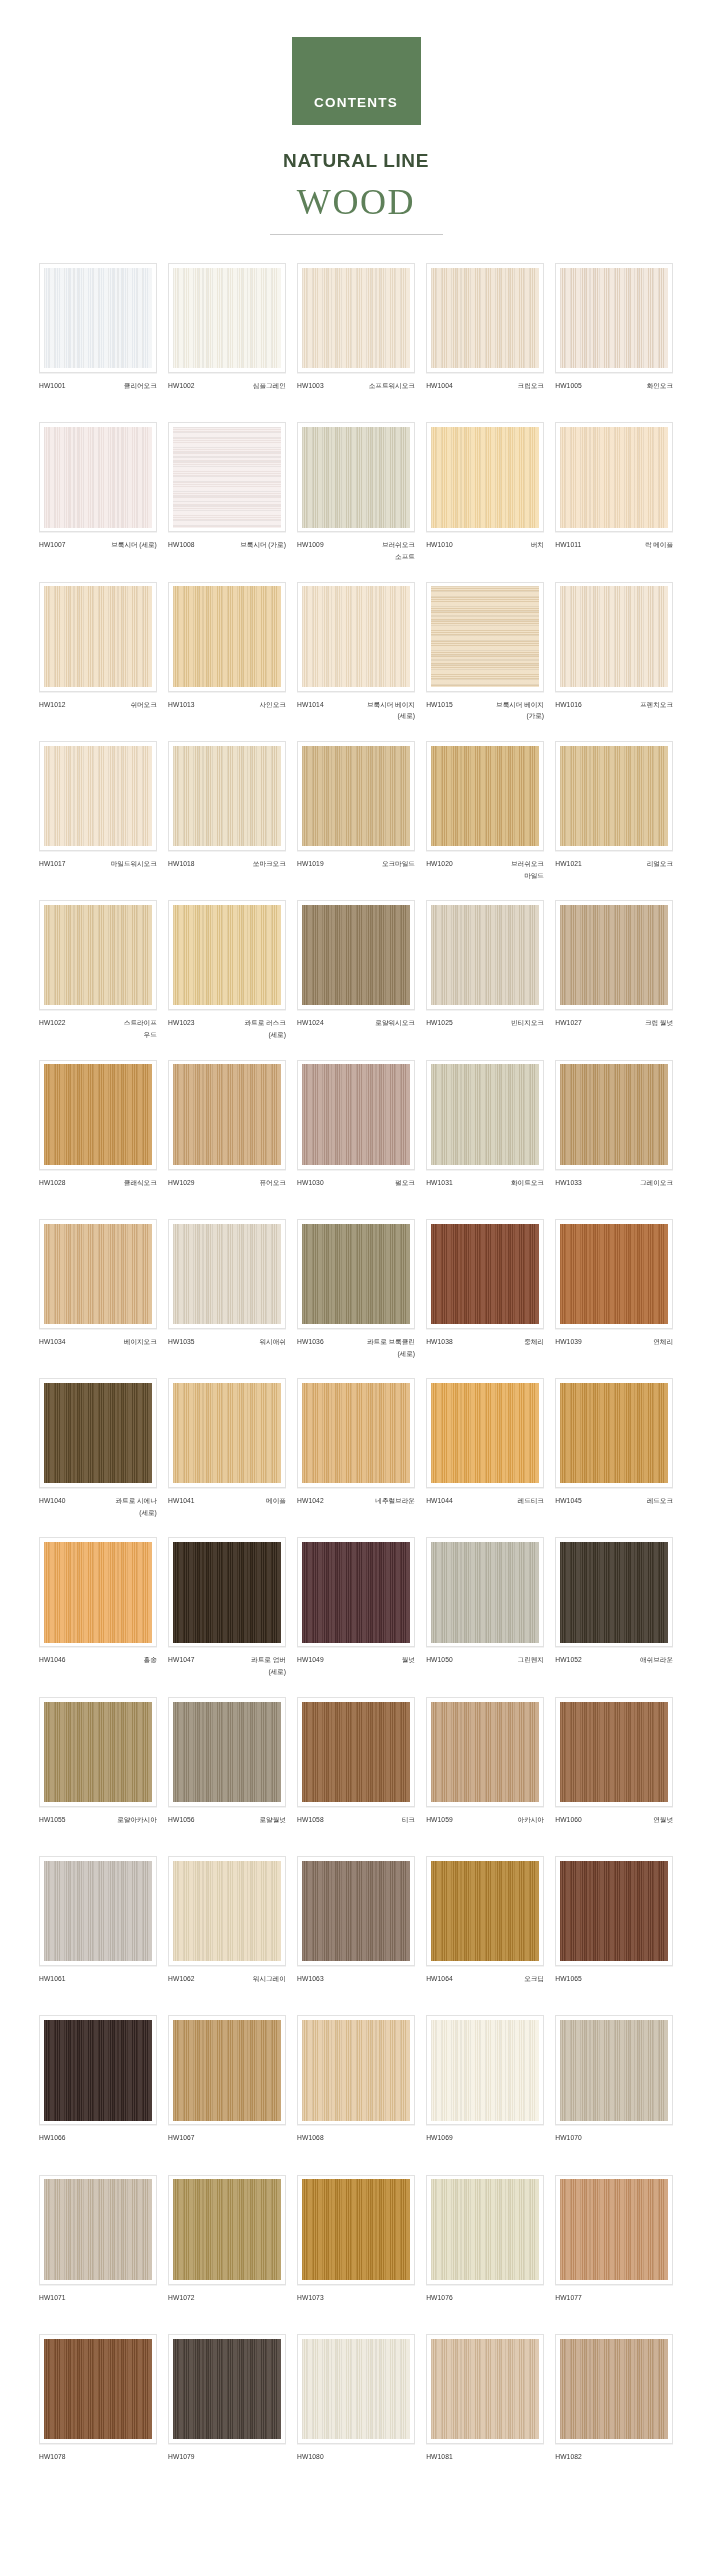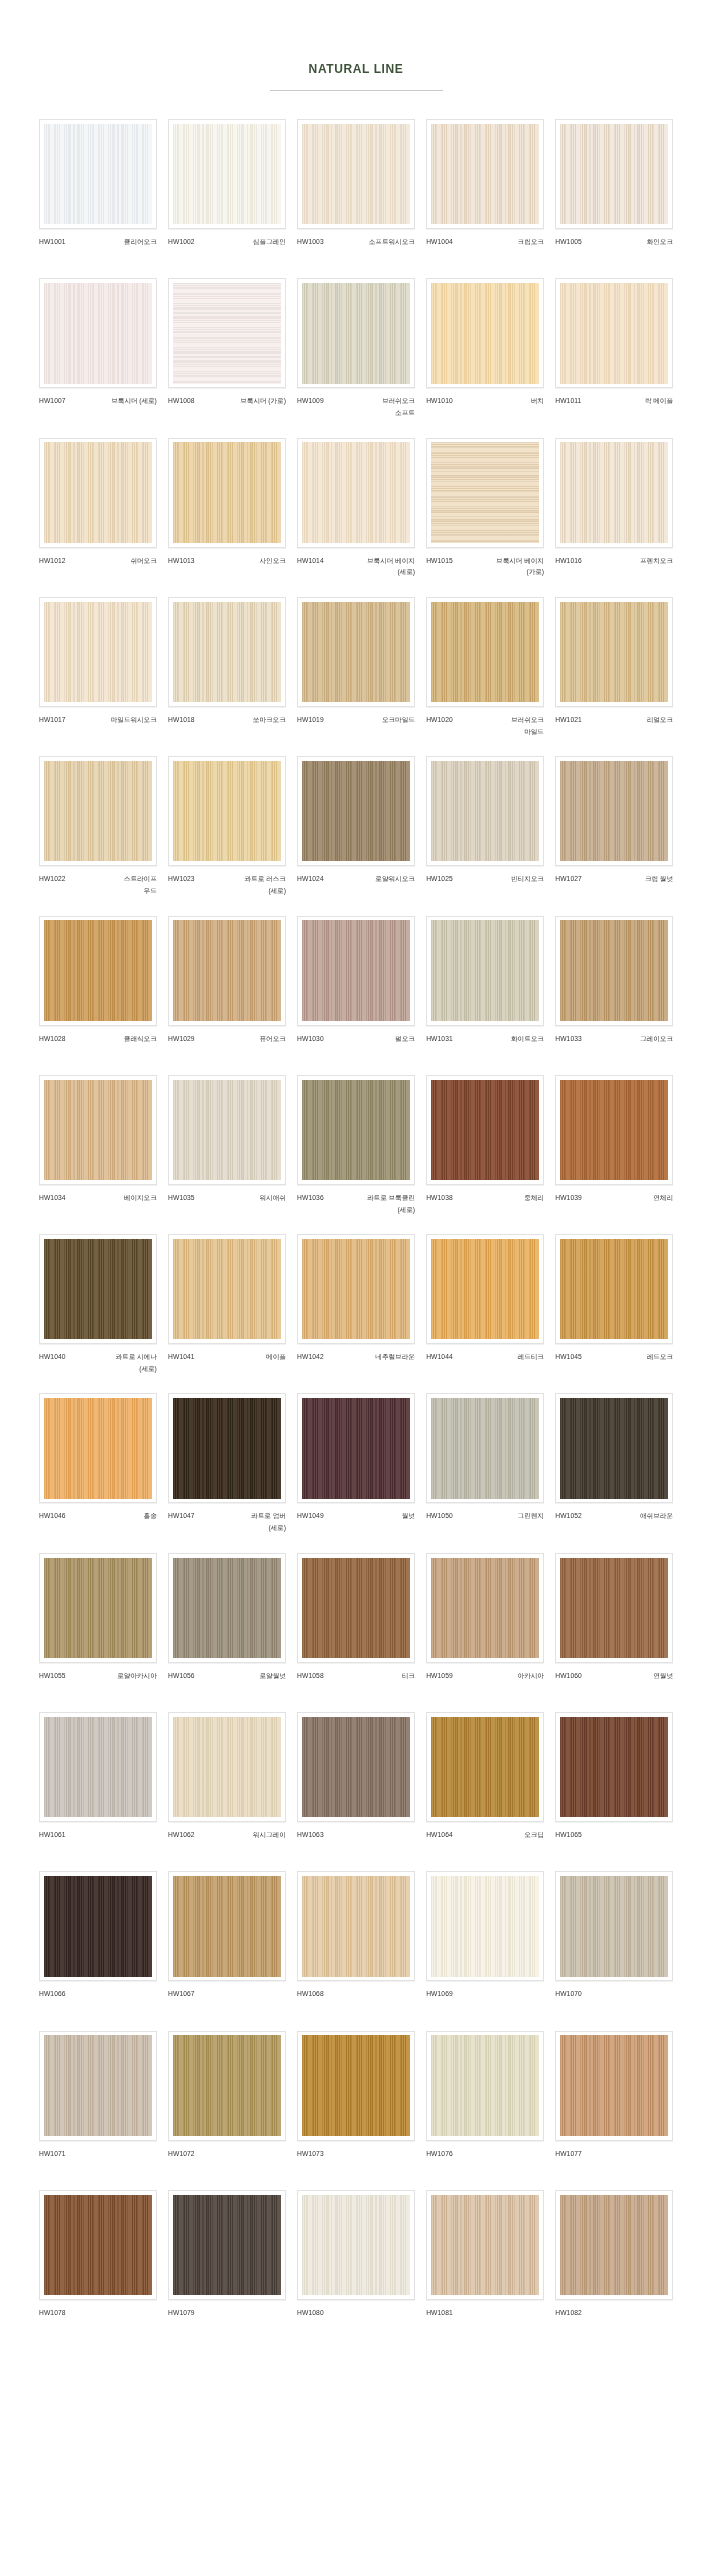--- a/index.html
+++ b/index.html
@@ -28,21 +28,21 @@
     height: 88px;
     background: #5e8059;
     color: #ffffff;
     font-size: 13.5px;
     font-weight: bold;
     letter-spacing: 1.2px;
     padding-bottom: 15px;
   }
   .natural-line {
     margin-top: 25px;
-    font-size: 12px;
+    font-size: 19px;
     font-weight: bold;
     color: #3d5239;
     letter-spacing: 0.6px;
   }
   .wood-title {
     margin-top: 12px;
     font-family: "Liberation Serif", "DejaVu Serif", serif;
     font-size: 36px;
     color: #5e8059;
     letter-spacing: 1.6px;
@@ -113,21 +113,23 @@
   .label .name .second {
     display: block;
   }
 </style>
 </head>
 <body>
 
 <div class="page">
 
   <div class="header">
+    <div class="contents-badge">CONTENTS</div>
     <div class="natural-line">NATURAL LINE</div>
+    <div class="wood-title">WOOD</div>
     <div class="title-rule"></div>
   </div>
 
   <div class="grid" id="swatch-grid">
       <div class="cell">
         <div class="swatch-frame">
           <div class="swatch" style="background: rgb(243, 245, 247);">
             <div class="grain" style="background: repeating-linear-gradient(90deg, rgb(230, 234, 238) 0px, rgb(230, 234, 238) 0.5px, rgba(255, 255, 255, 0) 0.5px, rgba(255, 255, 255, 0) 2.2px), repeating-linear-gradient(90deg, rgba(0, 0, 0, 0.05) 0px, rgba(0, 0, 0, 0.05) 1.1px, rgba(255, 255, 255, 0.06) 1.1px, rgba(255, 255, 255, 0.06) 4.9px);"></div>
           </div>
         </div>

